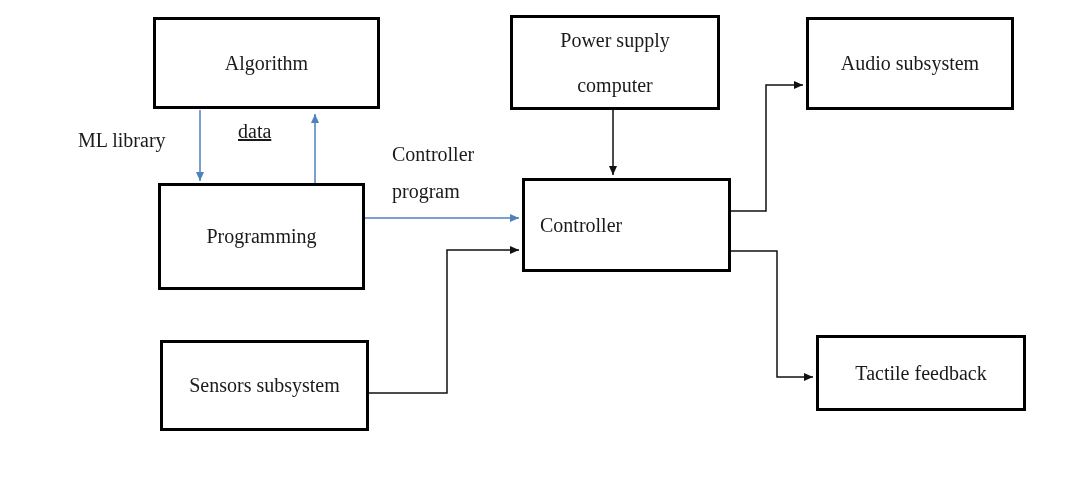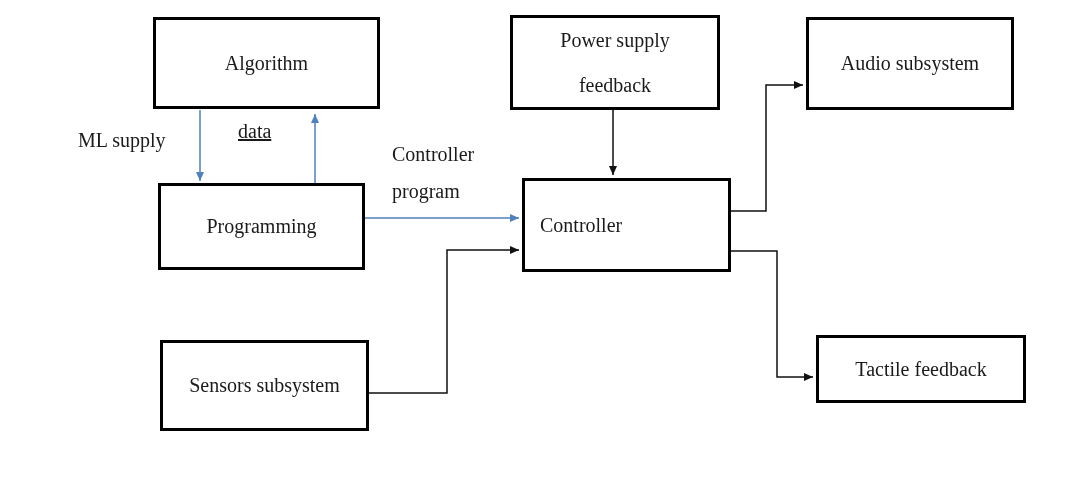--- a/index.html
+++ b/index.html
@@ -29,24 +29,24 @@
     align-items:center;
     text-align:center;
     font-size:20px;
     line-height:37px;
     z-index:2;
   }
   .node.left-align{align-items:flex-start;text-align:left;padding-left:15px;}
   #algorithm-server{left:153px;top:17px;width:227px;height:92px;}
   #power-supply{left:510px;top:15px;width:210px;height:95px;gap:8px;}
   #audio-subsystem{left:806px;top:17px;width:208px;height:93px;text-align:center;}
-  #programming-computer{left:158px;top:183px;width:207px;height:87px;}
+  #programming-computer{left:158px;top:183px;width:207px;height:107px;}
   #controller{left:522px;top:178px;width:209px;height:94px;}
   #sensors-subsystem{left:160px;top:340px;width:209px;height:91px;}
-  #tactile-feedback{left:816px;top:335px;width:210px;height:68px;}
+  #tactile-feedback{left:816px;top:335px;width:210px;height:76px;}
   .edge-label{
     position:absolute;
     font-size:20px;
     line-height:26px;
     white-space:nowrap;
     z-index:3;
   }
   #label-ml-library{left:78px;top:127px;}
   #label-data{left:238px;top:118px;text-decoration:underline;}
   #label-controller-program{left:392px;top:136px;line-height:37px;}
@@ -78,21 +78,21 @@
     <path class="wire black" d="M731,251 H777 V377 H813" marker-end="url(#ah-black)"></path>
     <path class="wire black" d="M369,393 H447 V250 H519" marker-end="url(#ah-black)"></path>
   </svg>
 
   <div class="node" id="algorithm-server">
     <span>Algorithm</span>
   </div>
 
   <div class="node" id="power-supply">
     <span>Power supply</span>
-    <span>feedback</span>
+    <span>computer</span>
   </div>
 
   <div class="node" id="audio-subsystem">
     <span>Audio subsystem</span>
   </div>
 
   <div class="node" id="programming-computer">
     <span>Programming</span>
   </div>
 
@@ -101,21 +101,21 @@
   </div>
 
   <div class="node" id="sensors-subsystem">
     <span>Sensors subsystem</span>
   </div>
 
   <div class="node" id="tactile-feedback">
     <span>Tactile feedback</span>
   </div>
 
-  <div class="edge-label" id="label-ml-library">ML supply</div>
+  <div class="edge-label" id="label-ml-library">ML library</div>
 
   <div class="edge-label" id="label-data">data</div>
 
   <div class="edge-label" id="label-controller-program">
     <div>Controller</div>
     <div>program</div>
   </div>
 
 </div>
 

